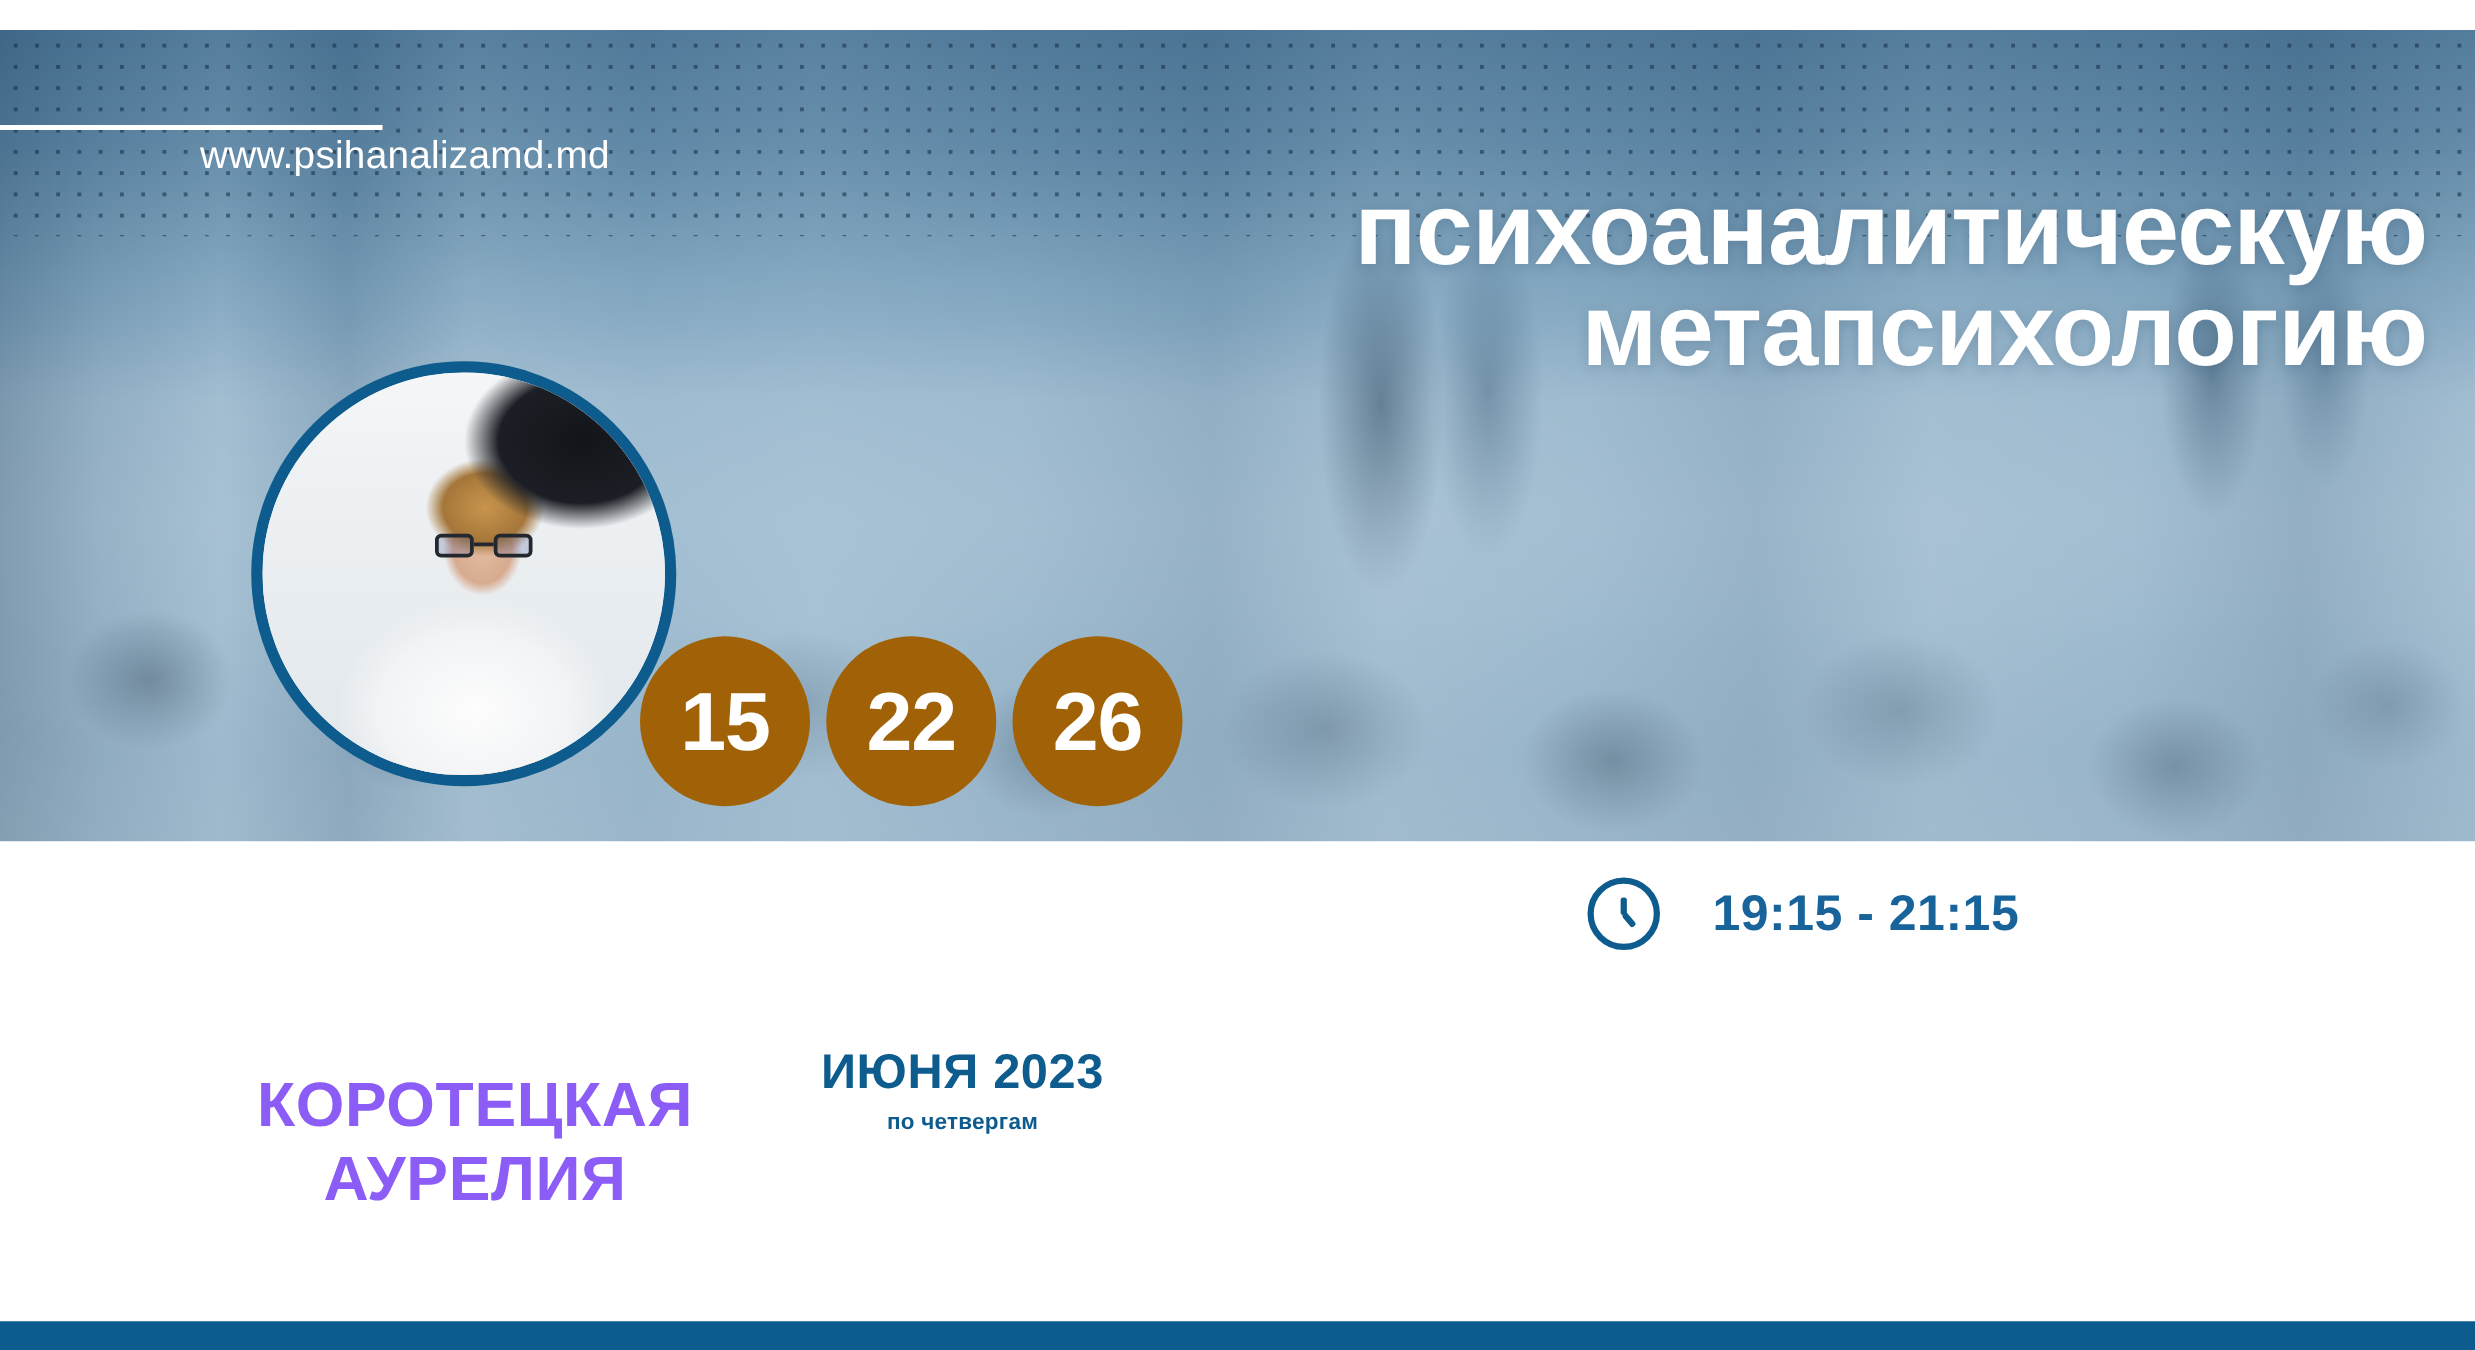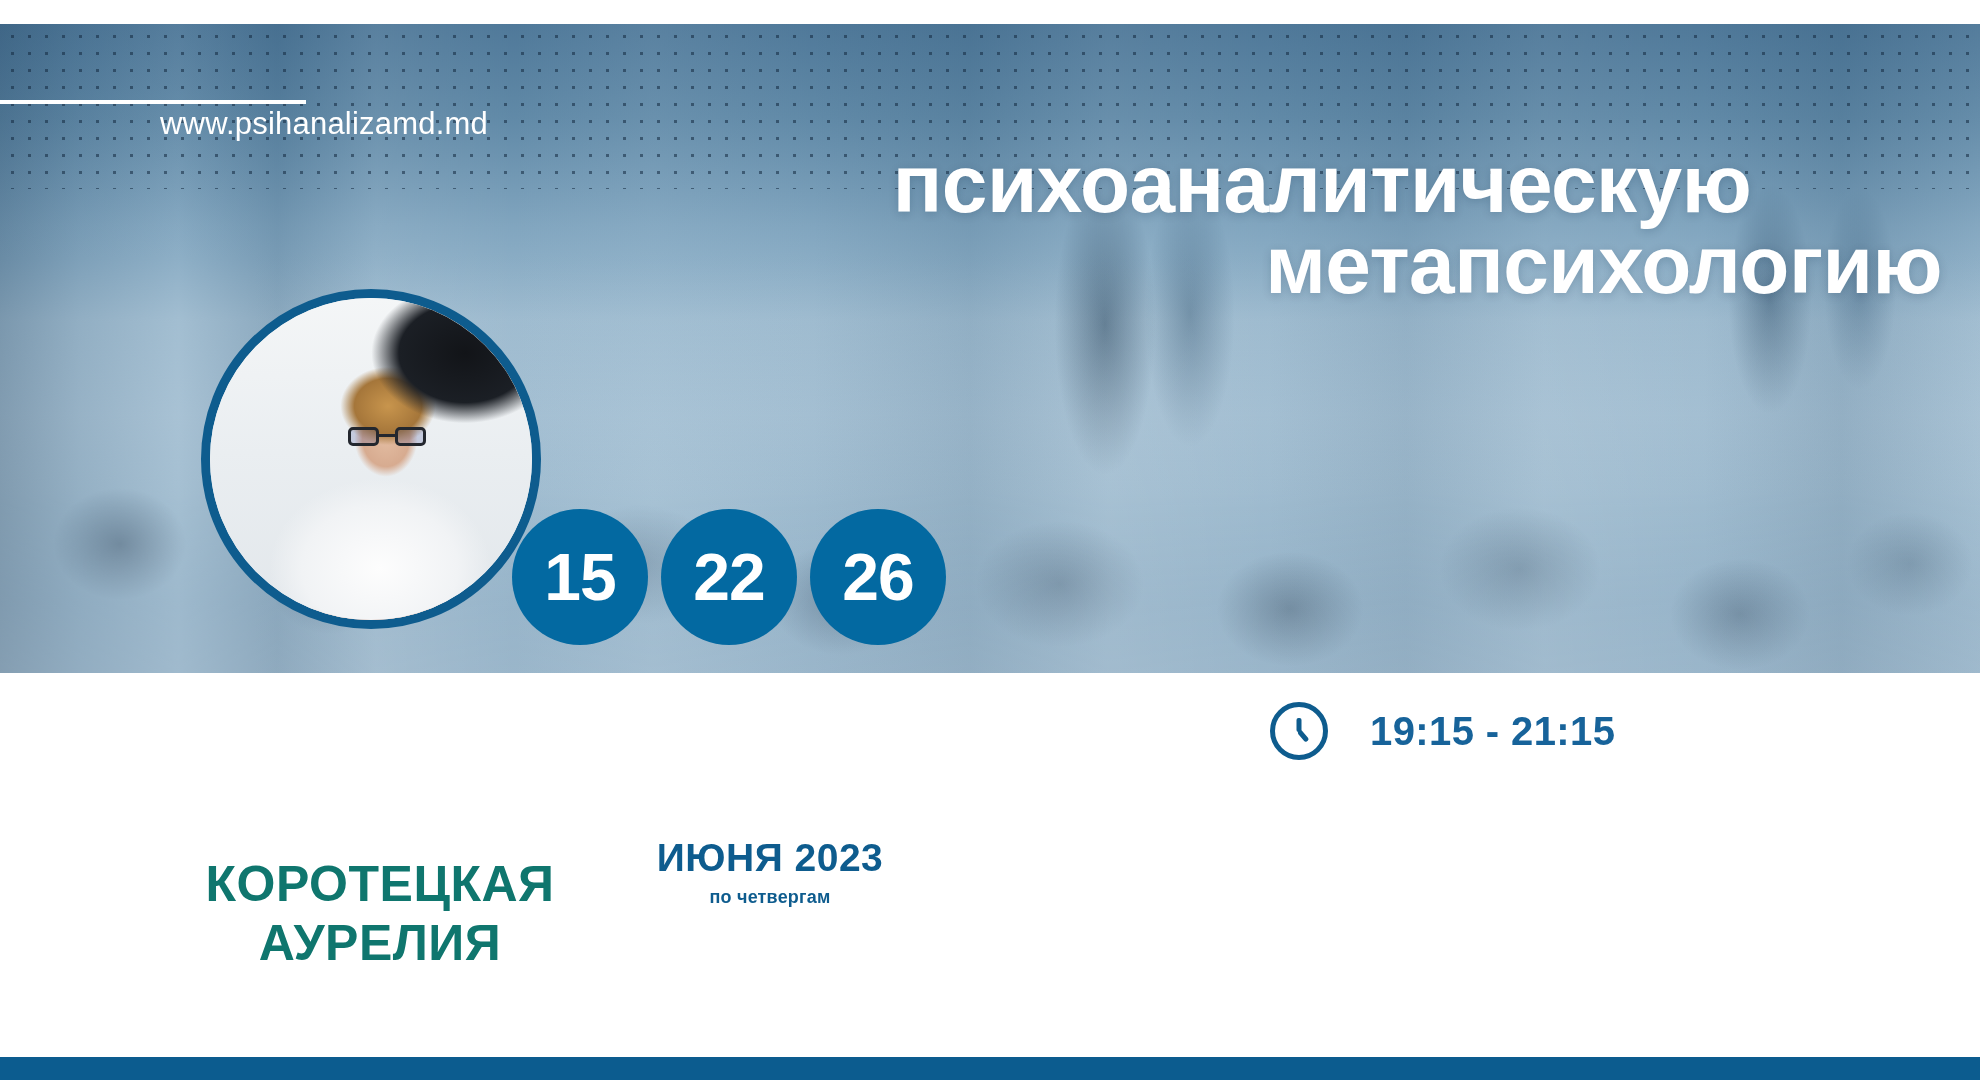--- a/index.html
+++ b/index.html
@@ -103,21 +103,21 @@
     text-align:right;
     color:#ffffff;
     font-weight:800;
     font-size:82px;
     line-height:.99;
     letter-spacing:-0.5px;
     font-family:"Liberation Sans", sans-serif;
     text-shadow:0 2px 10px rgba(12,40,66,.18);
   }
   .title-l1 { display:block; }
-  .title-l2 { display:block;text-align:center; }
+  .title-l2 { display:block; }
   .title-l3 { display:block; }
 
   
   .portrait {
     position:absolute; left:201px; top:289px;
     width:340px; height:340px;
     border-radius:50%;
     border:9px solid #0e5c8e;
     overflow:hidden;
     background:#e9eef2;
@@ -161,21 +161,21 @@
     position:absolute; left:0; top:1057px; width:1980px; height:23px;
     background:#0c5c8f;
   }
 
   
   .dates { position:absolute; left:0; top:0; width:1980px; height:1080px; z-index:8; pointer-events:none; }
   .day {
     position:absolute;
     width:136px; height:136px;
     border-radius:50%;
-    background:#0369a1;
+    background:#a16207;
     color:#ffffff;
     font-size:66px; font-weight:800;
     display:flex; align-items:center; justify-content:center;
     letter-spacing:-1px;
     pointer-events:auto;
   }
   .day.d0 { left:512px; top:509px; }
   .day.d1 { left:661px; top:509px; }
   .day.d2 { left:810px; top:509px; }
 
@@ -191,21 +191,21 @@
     text-align:center;
     color:#0e5c8e;
     font-size:18px; font-weight:800; letter-spacing:.2px;
     line-height:1;
   }
 
   
   .speaker {
     position:absolute; left:100px; top:855px; width:560px;
     text-align:center;
-    color:#0f766e;
+    color:#8b5cf6;
     font-size:50px; font-weight:800;
     line-height:1.18; letter-spacing:.5px;
   }
   .speaker span { display:block; }
 
   
   .info {
     position:absolute; left:1268px; top:700px;
     display:flex; flex-direction:column; gap:56px;
   }

